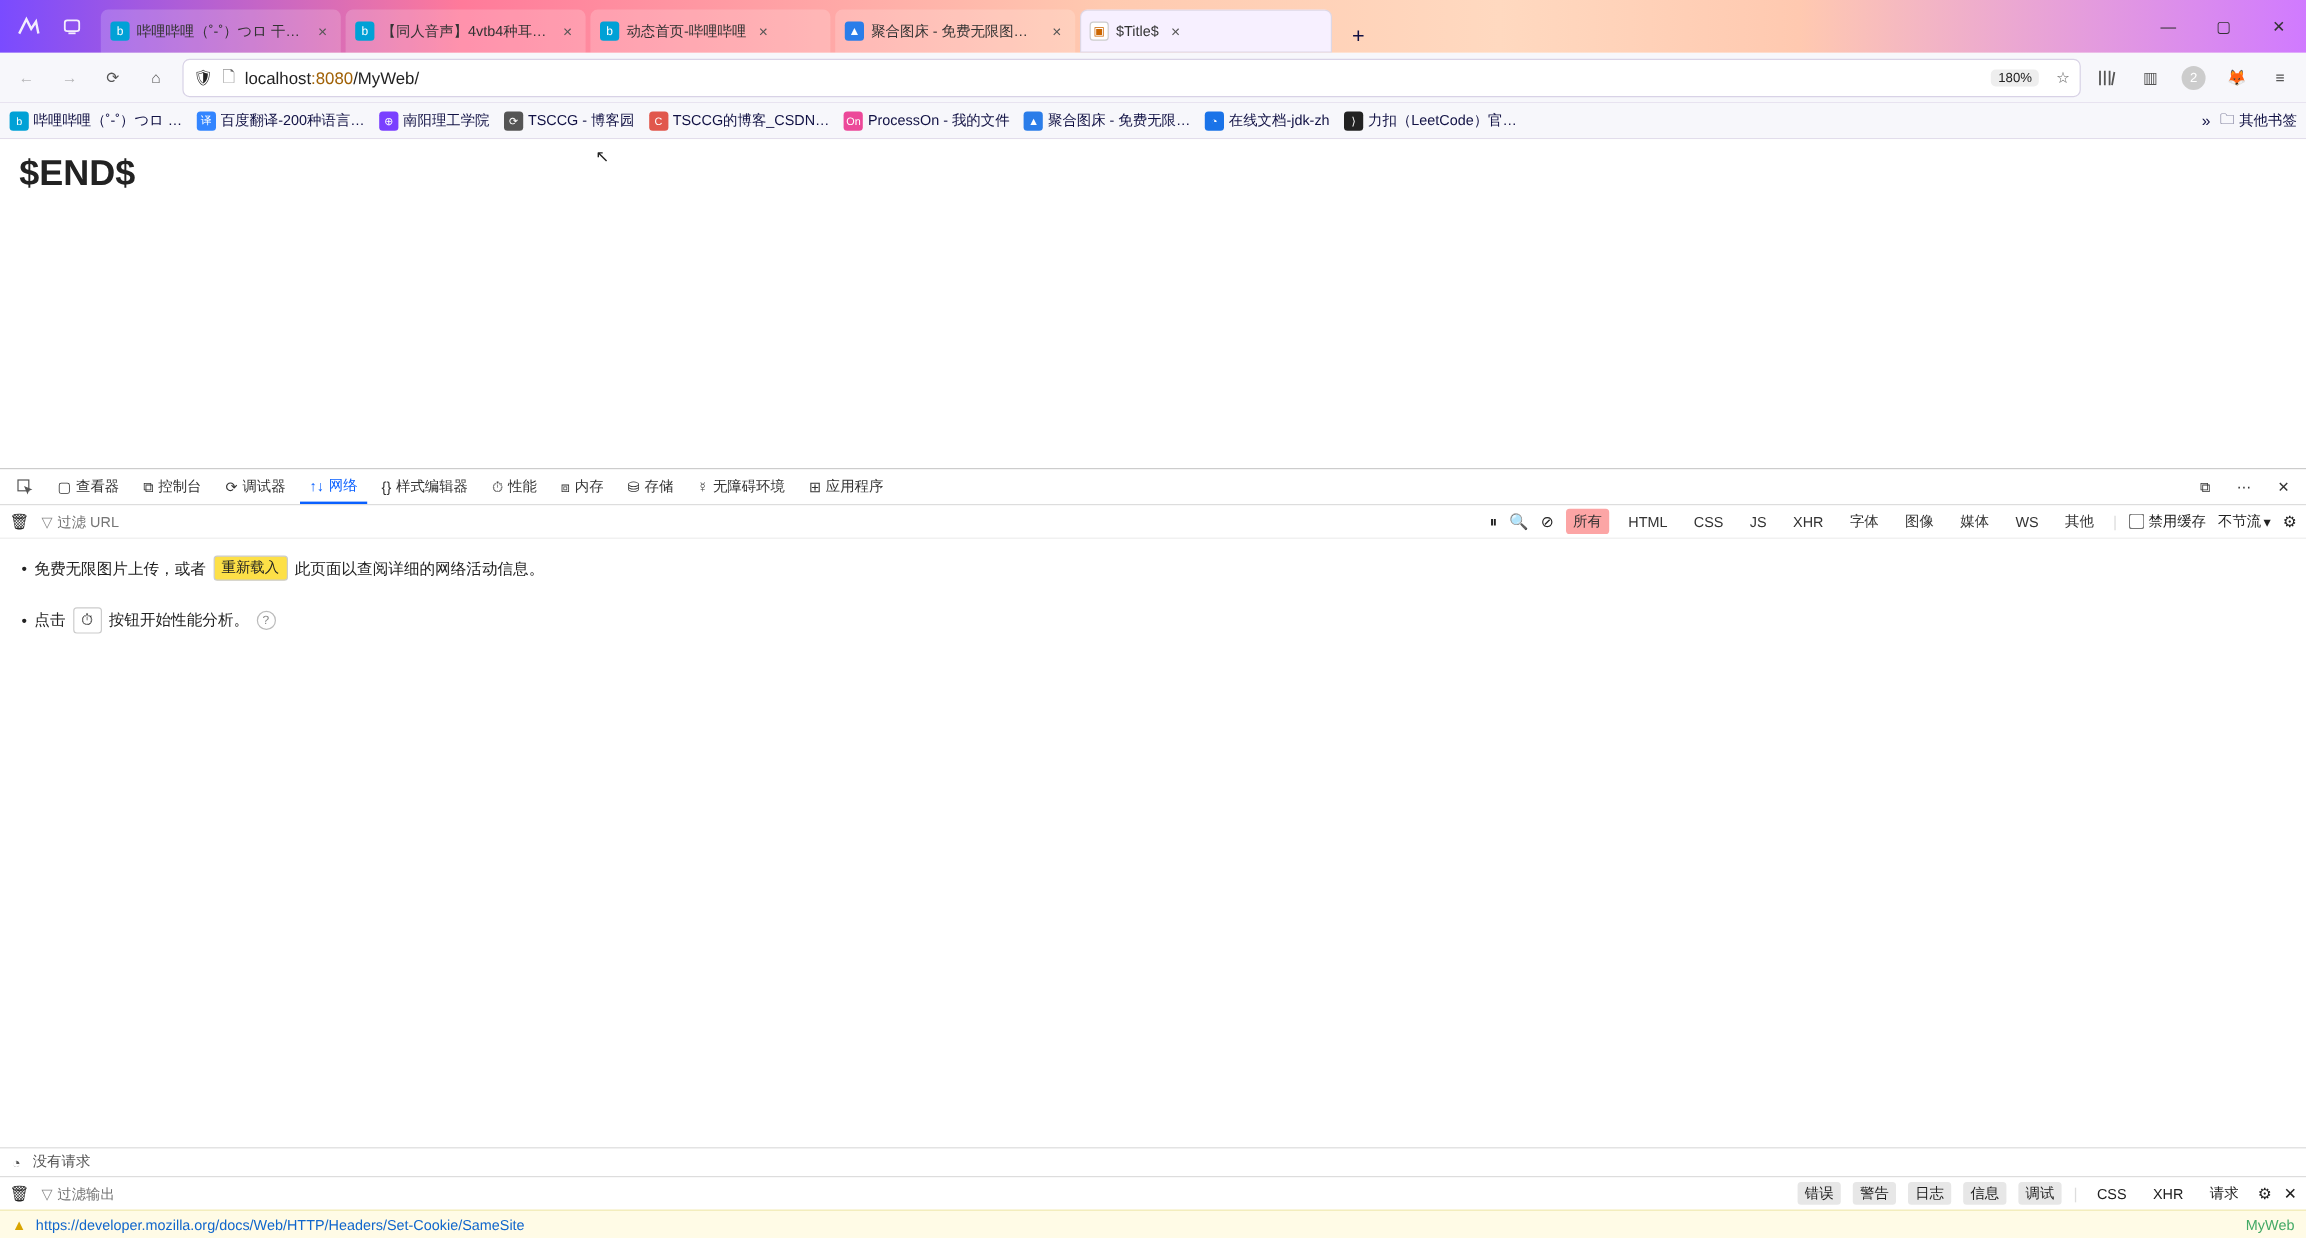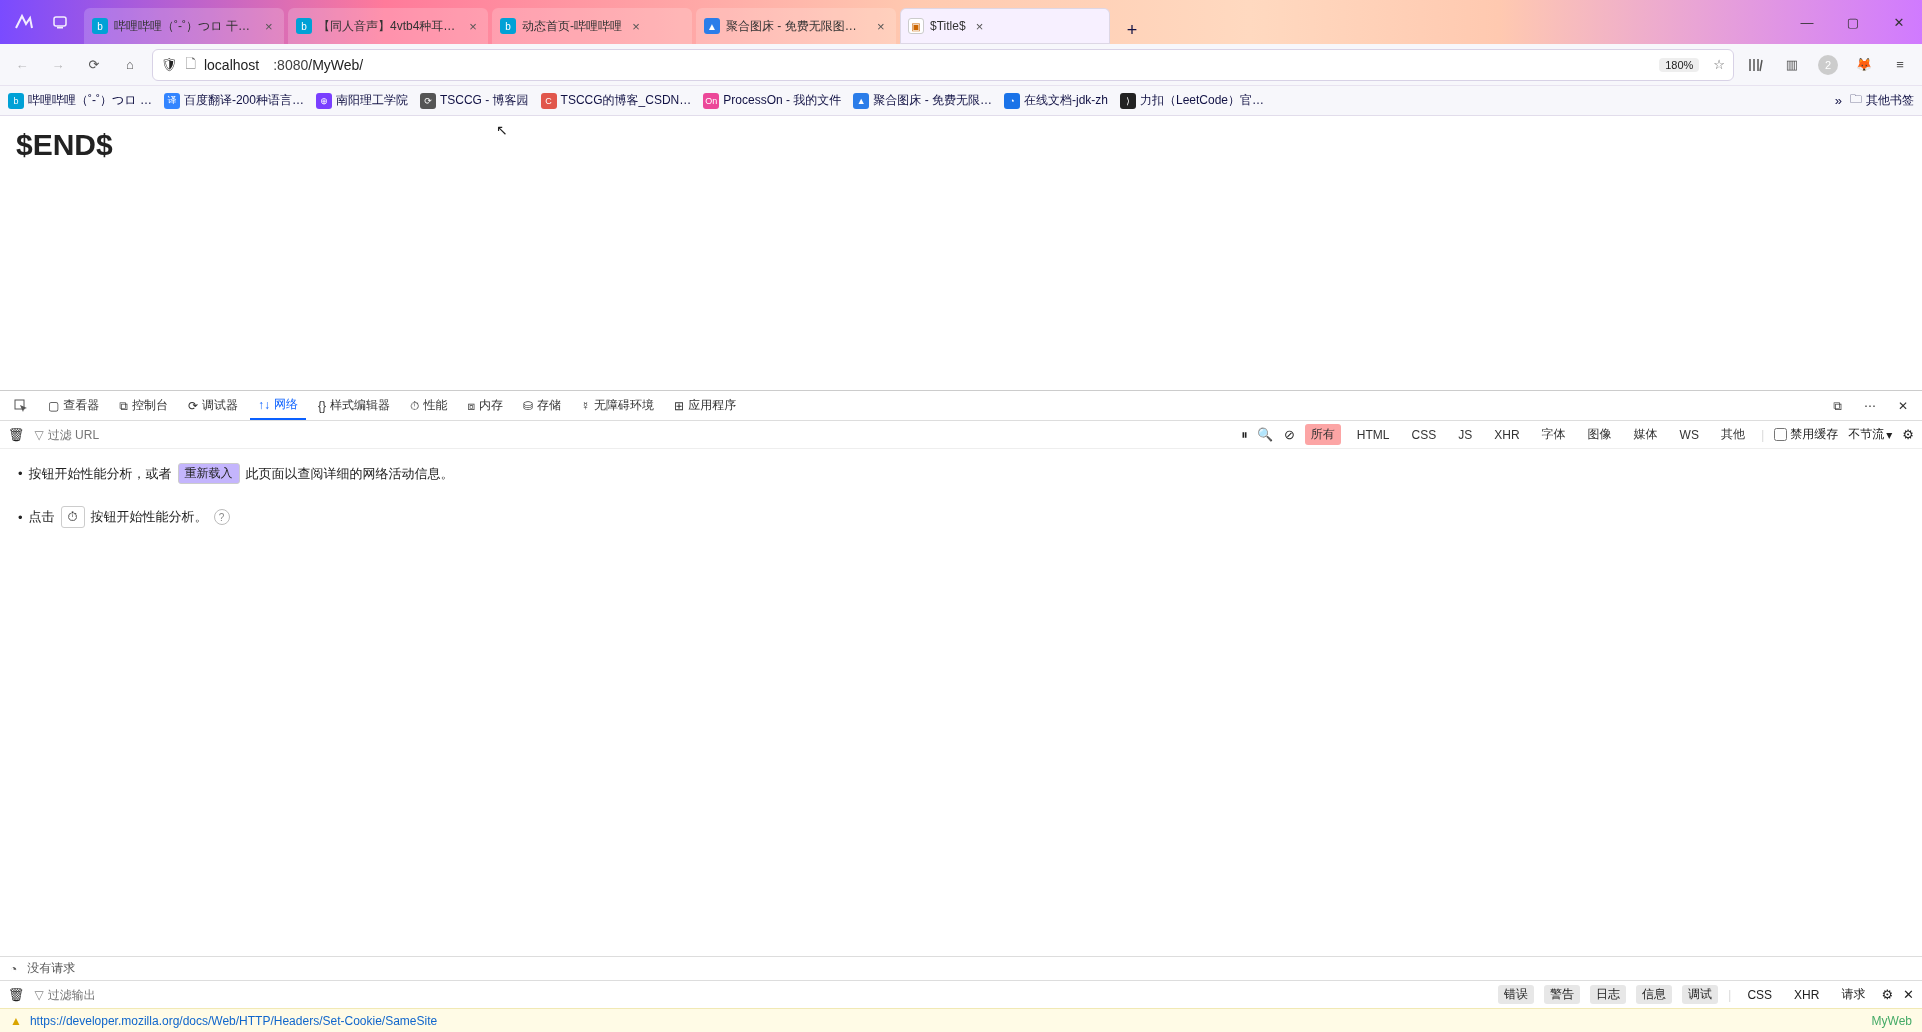--- a/index.html
+++ b/index.html
@@ -19,21 +19,21 @@
 .newtab { width:28px; height:28px; display:flex; align-items:center; justify-content:center; color:#114; margin-left:4px; font-size:18px; }
 .winbtns { display:flex; margin-left:auto; }
 .winbtn { width:46px; height:44px; display:flex; align-items:center; justify-content:center; color:#333; }
 
 
 .addr { height:42px; background:#f7f7fb; display:flex; align-items:center; padding:0 8px; gap:8px; border-bottom:1px solid #e8e3f0; }
 .navbtn { width:28px; height:28px; display:flex; align-items:center; justify-content:center; color:#555; border-radius:4px; }
 .navbtn.dis { opacity:.4; }
 .urlbox { flex:1; height:32px; border:1px solid #d8d2e6; border-radius:6px; background:#fff; display:flex; align-items:center; padding:0 8px; gap:8px; }
 .urlbox .url { color:#222; font-size:14px; }
-.urlbox .url .port { color:#404040;padding-left:14px; }
+.urlbox .url .port { color:#a16207; }
 .zoom { background:#eee; border-radius:4px; padding:1px 6px; font-size:11px; margin-left:auto; }
 .star { color:#666; margin-left:6px; }
 .rightico { width:28px; height:28px; display:flex; align-items:center; justify-content:center; color:#555; }
 
 
 .bmbar { height:30px; background:#f7f7fb; display:flex; align-items:center; padding:0 8px; gap:12px; border-bottom:1px solid #e2ddeb; }
 .bm { display:flex; align-items:center; gap:4px; font-size:12px; color:#114; white-space:nowrap; }
 .bm .ico { width:16px; height:16px; border-radius:3px; flex:none; display:flex; align-items:center; justify-content:center; font-size:9px; color:#fff; }
 .bmmore { margin-left:auto; display:flex; align-items:center; gap:8px; }
 
@@ -50,21 +50,21 @@
 .dt-toolbar { height:28px; display:flex; align-items:center; padding:0 8px; gap:10px; border-bottom:1px solid #eee; }
 .filterbox { display:flex; align-items:center; gap:4px; color:#888; font-size:12px; }
 .filterbox input { border:0; outline:0; font-size:12px; }
 .spacer { flex:1; }
 .ftab { font-size:12px; padding:2px 6px; color:#333; }
 .ftab.sel { background:#fca5a5; border-radius:3px; }
 .chk { display:flex; align-items:center; gap:3px; font-size:12px; }
 .throttle { font-size:12px; display:flex; align-items:center; gap:2px; }
 .dt-msgarea { flex:1; padding:14px 18px; font-size:13px; color:#222; }
 .dt-msgarea .row { display:flex; align-items:center; gap:6px; margin-bottom:22px; }
-.btnlike { border:1px solid #ccc; border-radius:3px; padding:1px 6px; background:#c4b5fd; font-size:12px; }
+.btnlike { border:1px solid #ccc; border-radius:3px; padding:1px 6px; background:#fde047; font-size:12px; }
 .iconbtn { width:24px; height:22px; border:1px solid #ccc; border-radius:3px; display:flex; align-items:center; justify-content:center; }
 .hint { color:#888; width:16px; height:16px; border:1px solid #bbb; border-radius:50%; display:flex; align-items:center; justify-content:center; font-size:10px; }
 .dt-status { height:24px; border-top:1px solid #ddd; display:flex; align-items:center; padding:0 10px; gap:10px; font-size:12px; color:#555; }
 
 
 .drawer-tb { height:28px; border-top:1px solid #ddd; display:flex; align-items:center; padding:0 8px; gap:10px; }
 .drawer-tb input { border:0; outline:0; font-size:12px; }
 .lvlbtn { font-size:12px; padding:1px 6px; }
 .lvlbtn.on { background:#e7e7e7; border-radius:3px; }
 .warnline { height:24px; background:#fffbe6; border-top:1px solid #f1e9b4; display:flex; align-items:center; padding:0 10px; font-size:12px; font-family:Consolas,monospace; color:#6b5d00; }
@@ -280,21 +280,21 @@
     <span style="color:#ddd">|</span>
     <label class="chk">
         <input type="checkbox" style="">
         <span>禁用缓存</span>
       </label>
     <span class="throttle"><span>不节流</span> ▾</span>
     <span>⚙</span>
   </div>
 
   <div class="dt-msgarea">
-    <div class="row">• <span>按钮开始性能分析，或者</span><span class="btnlike">重新载入</span><span>此页面以查阅详细的网络活动信息。</span></div>
+    <div class="row">• <span>免费无限图片上传，或者</span><span class="btnlike">重新载入</span><span>此页面以查阅详细的网络活动信息。</span></div>
     <div class="row">• <span>点击</span><span class="iconbtn">⏱</span><span>按钮开始性能分析。</span><span class="hint">?</span></div>
   </div>
 
   <div class="dt-status">
     <span>◔</span>
     <span>没有请求</span>
   </div>
 
   <div class="drawer-tb">
     <span>🗑</span>

